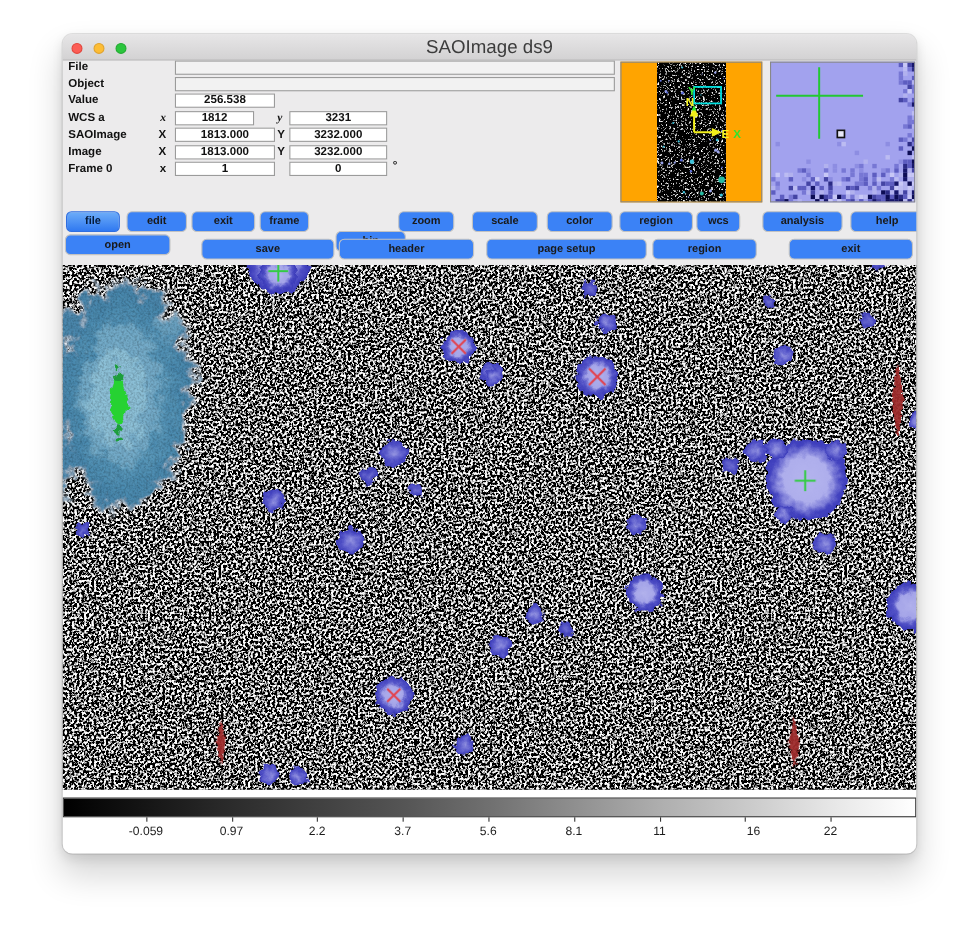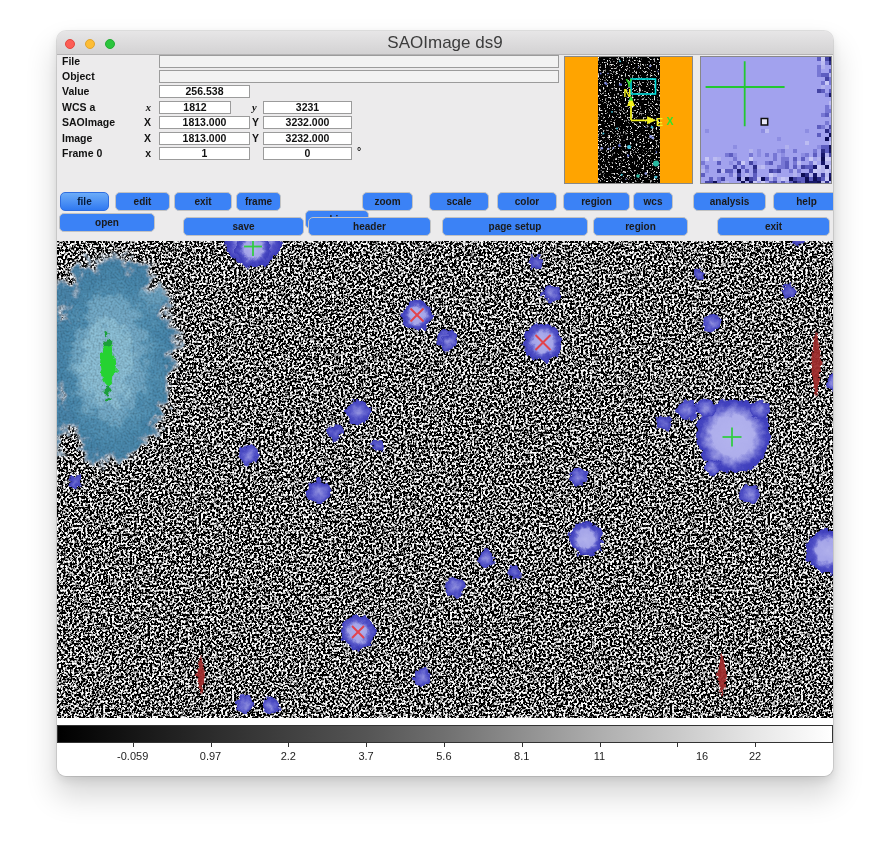--- a/index.html
+++ b/index.html
@@ -511,16 +511,16 @@
     <div class="cbl" style="left:231.3px">2.2</div>
  <div class="tick" style="left:309.1px"></div>
     <div class="cbl" style="left:309.1px">3.7</div>
  <div class="tick" style="left:386.9px"></div>
     <div class="cbl" style="left:386.9px">5.6</div>
  <div class="tick" style="left:464.7px"></div>
     <div class="cbl" style="left:464.7px">8.1</div>
  <div class="tick" style="left:542.5px"></div>
     <div class="cbl" style="left:542.5px">11</div>
  <div class="tick" style="left:620.3px"></div>
-    <div class="cbl" style="left:645px">16</div>
+    <div class="cbl" style="left:628px">16</div>
  <div class="tick" style="left:698.1px"></div>
     <div class="cbl" style="left:698.1px">22</div>
 </div>
 
 </body></html>

